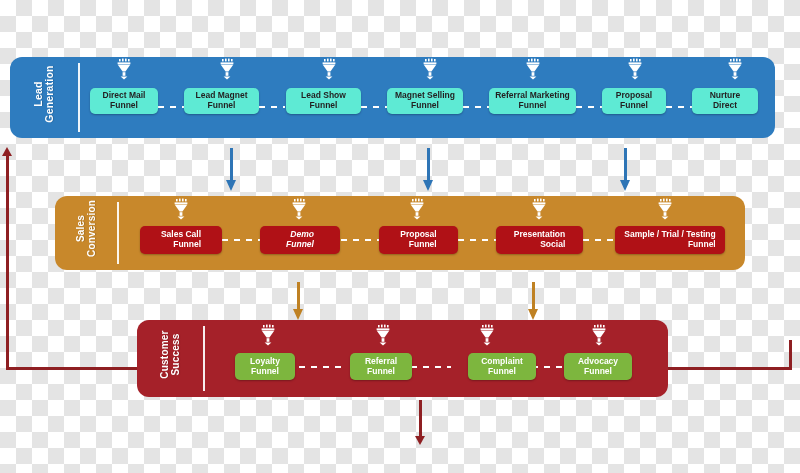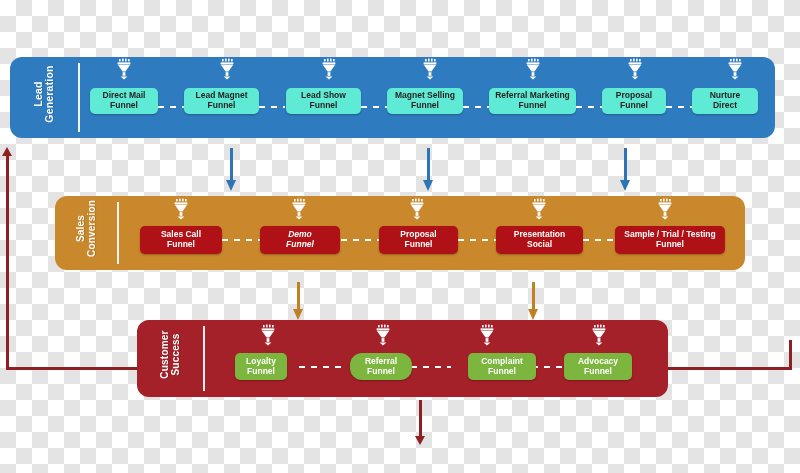--- a/index.html
+++ b/index.html
@@ -33,21 +33,21 @@
 
   
   .node{
     position:absolute;border-radius:5px;box-sizing:border-box;
     display:flex;align-items:center;justify-content:center;text-align:center;
     line-height:1.12;font-weight:bold;
     box-shadow:0 1px 2px rgba(0,0,0,.28);
     padding:2px 3px;
   }
   .node-yellow{background:#5eead4;color:#231f20;font-size:8.5px;}
-  .node-darkred{background:#b01116;color:#ffffff;font-size:8.5px;}
+  .node-darkred{background:#b01116;color:#ffffff;font-size:8.5px;text-align:right;}
   .node-green{background:#7db63e;color:#ffffff;font-size:8.5px;}
 
   
   .funnel-icon{position:absolute;width:18px;height:22px;}
   .funnel-icon svg{display:block;width:18px;height:22px;}
 
   
   .dash{position:absolute;height:2px;}
   .dash i{display:block;height:2px;width:100%;
     background-image:linear-gradient(to right,#ffffff 0 6px,transparent 6px 12px);
@@ -432,25 +432,25 @@
   <div class="dash" style="left:299px;top:366px;width:42px;">
       <i></i>
     </div>
   <div class="dash" style="left:411px;top:366px;width:40px;">
       <i></i>
     </div>
   <div class="dash" style="left:520px;top:366px;width:44px;">
       <i></i>
     </div>
 
-  <div class="node node-green" style="left:235px;top:353px;width:52px;height:27px;">
+  <div class="node node-green" style="left:235px;top:353px;width:60px;height:27px;">
     <span style="white-space:pre-line;">Loyalty
 Funnel</span>
   </div>
-  <div class="node node-green" style="left:350px;top:353px;width:62px;height:27px;border-radius:12px;">
+  <div class="node node-green" style="left:350px;top:353px;width:62px;height:27px;">
     <span style="white-space:pre-line;">Referral
 Funnel</span>
   </div>
   <div class="node node-green" style="left:452px;top:353px;width:68px;height:27px;margin-left:16px;">
     <span style="white-space:pre-line;">Complaint
 Funnel</span>
   </div>
   <div class="node node-green" style="left:564px;top:353px;width:68px;height:27px;">
     <span style="white-space:pre-line;text-align:center;">Advocacy
 Funnel</span>

